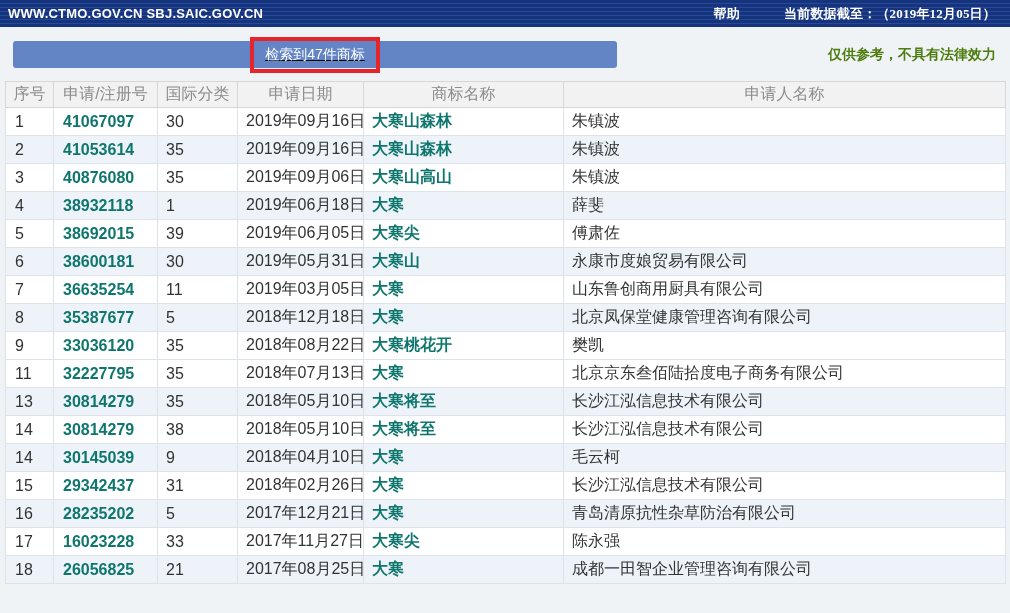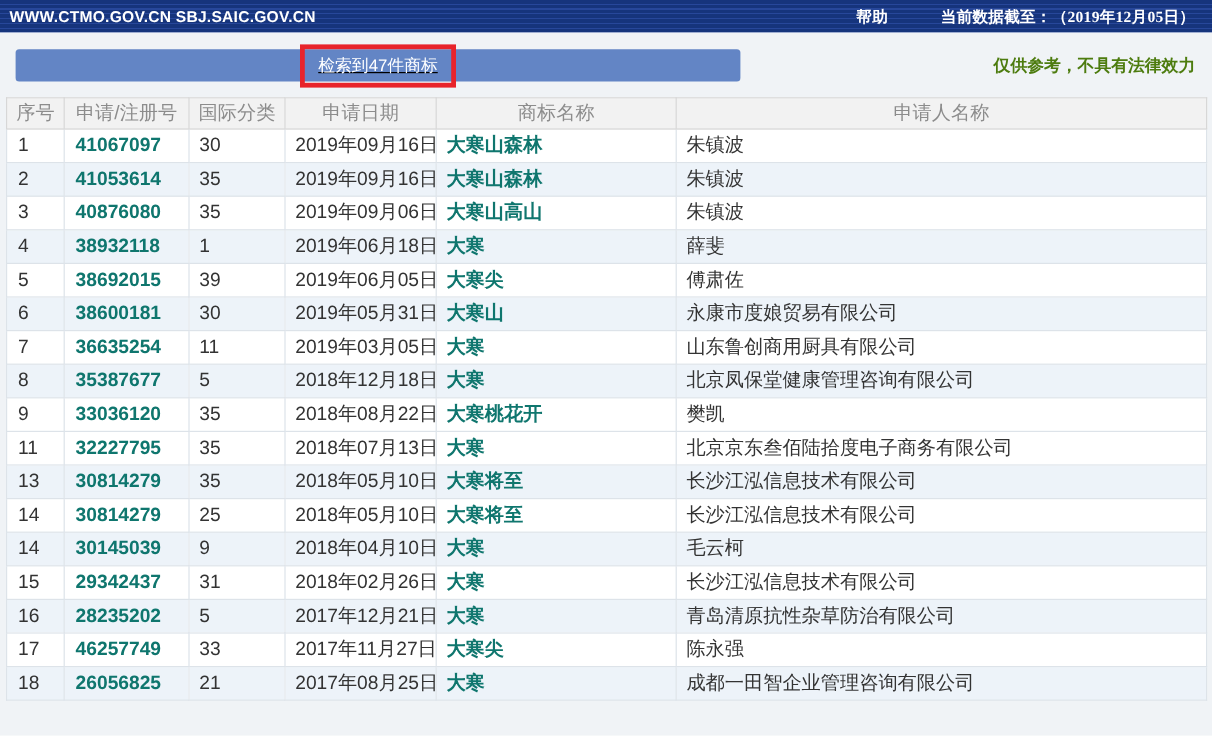--- a/index.html
+++ b/index.html
@@ -216,21 +216,21 @@
     <td class="c-num">13</td>
     <td class="c-reg"><a class="cell-link">30814279</a></td>
     <td>35</td>
     <td>2018年05月10日</td>
     <td><a class="cell-link">大寒将至</a></td>
     <td>长沙江泓信息技术有限公司</td>
   </tr>
       <tr>
     <td class="c-num">14</td>
     <td class="c-reg"><a class="cell-link">30814279</a></td>
-    <td>25</td>
+    <td>38</td>
     <td>2018年05月10日</td>
     <td><a class="cell-link">大寒将至</a></td>
     <td>长沙江泓信息技术有限公司</td>
   </tr>
       <tr class="alt">
     <td class="c-num">14</td>
     <td class="c-reg"><a class="cell-link">30145039</a></td>
     <td>9</td>
     <td>2018年04月10日</td>
     <td><a class="cell-link">大寒</a></td>
@@ -247,21 +247,21 @@
       <tr class="alt">
     <td class="c-num">16</td>
     <td class="c-reg"><a class="cell-link">28235202</a></td>
     <td>5</td>
     <td>2017年12月21日</td>
     <td><a class="cell-link">大寒</a></td>
     <td>青岛清原抗性杂草防治有限公司</td>
   </tr>
       <tr>
     <td class="c-num">17</td>
-    <td class="c-reg"><a class="cell-link">46257749</a></td>
+    <td class="c-reg"><a class="cell-link">16023228</a></td>
     <td>33</td>
     <td>2017年11月27日</td>
     <td><a class="cell-link">大寒尖</a></td>
     <td>陈永强</td>
   </tr>
       <tr class="alt">
     <td class="c-num">18</td>
     <td class="c-reg"><a class="cell-link">26056825</a></td>
     <td>21</td>
     <td>2017年08月25日</td>

